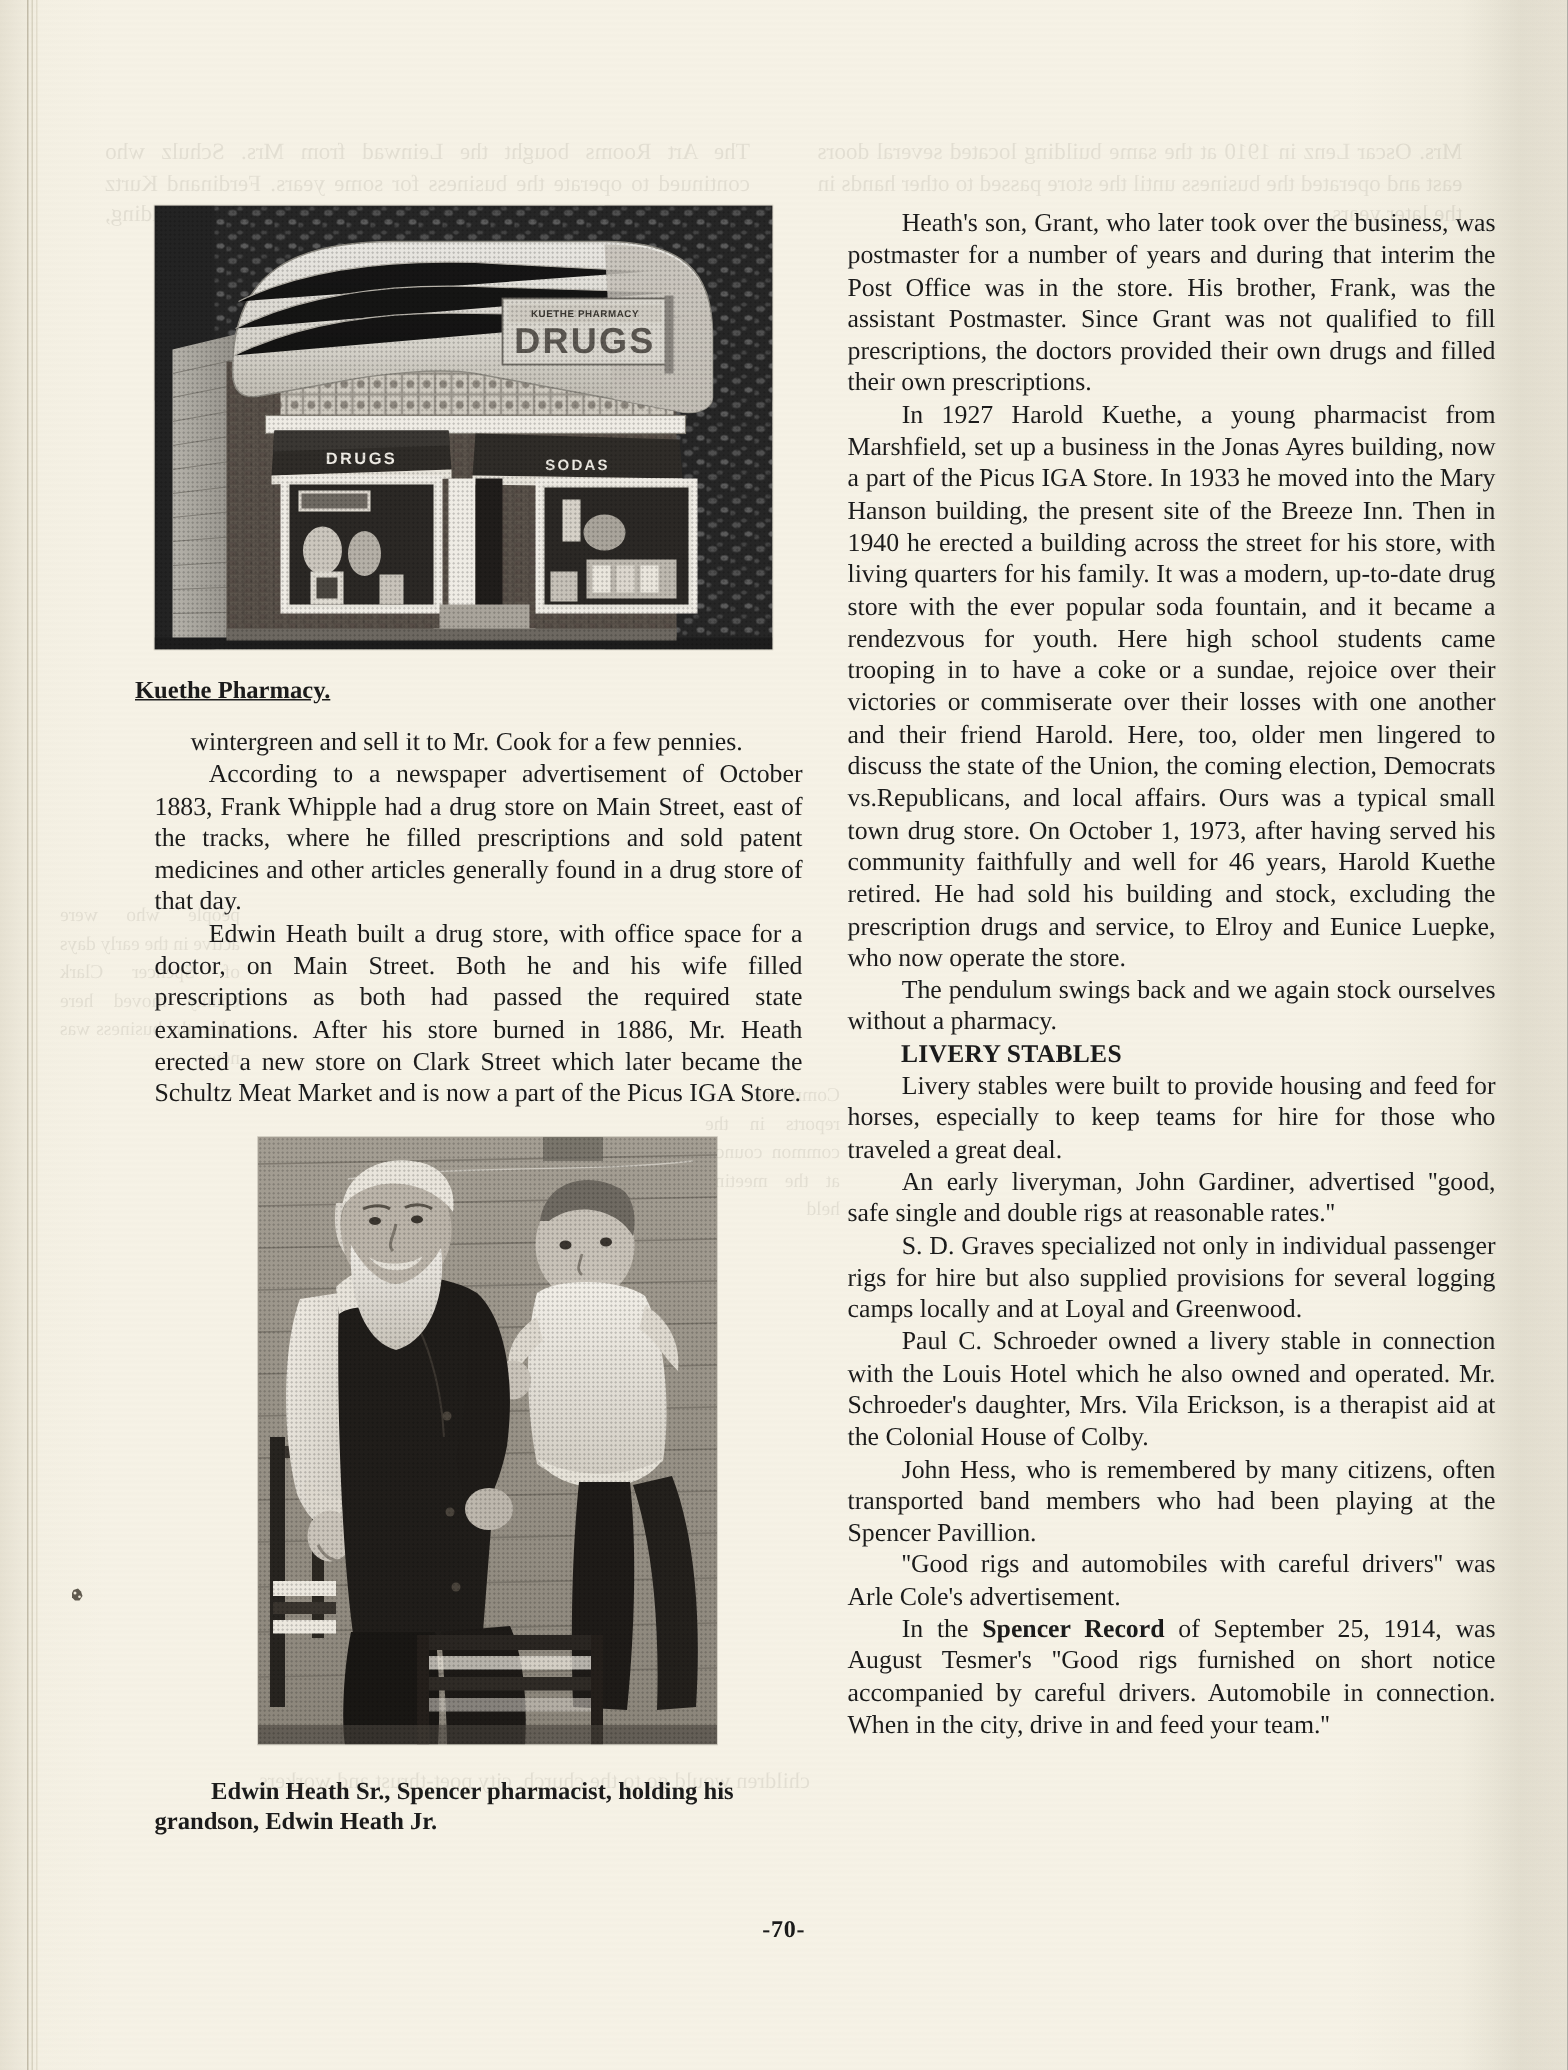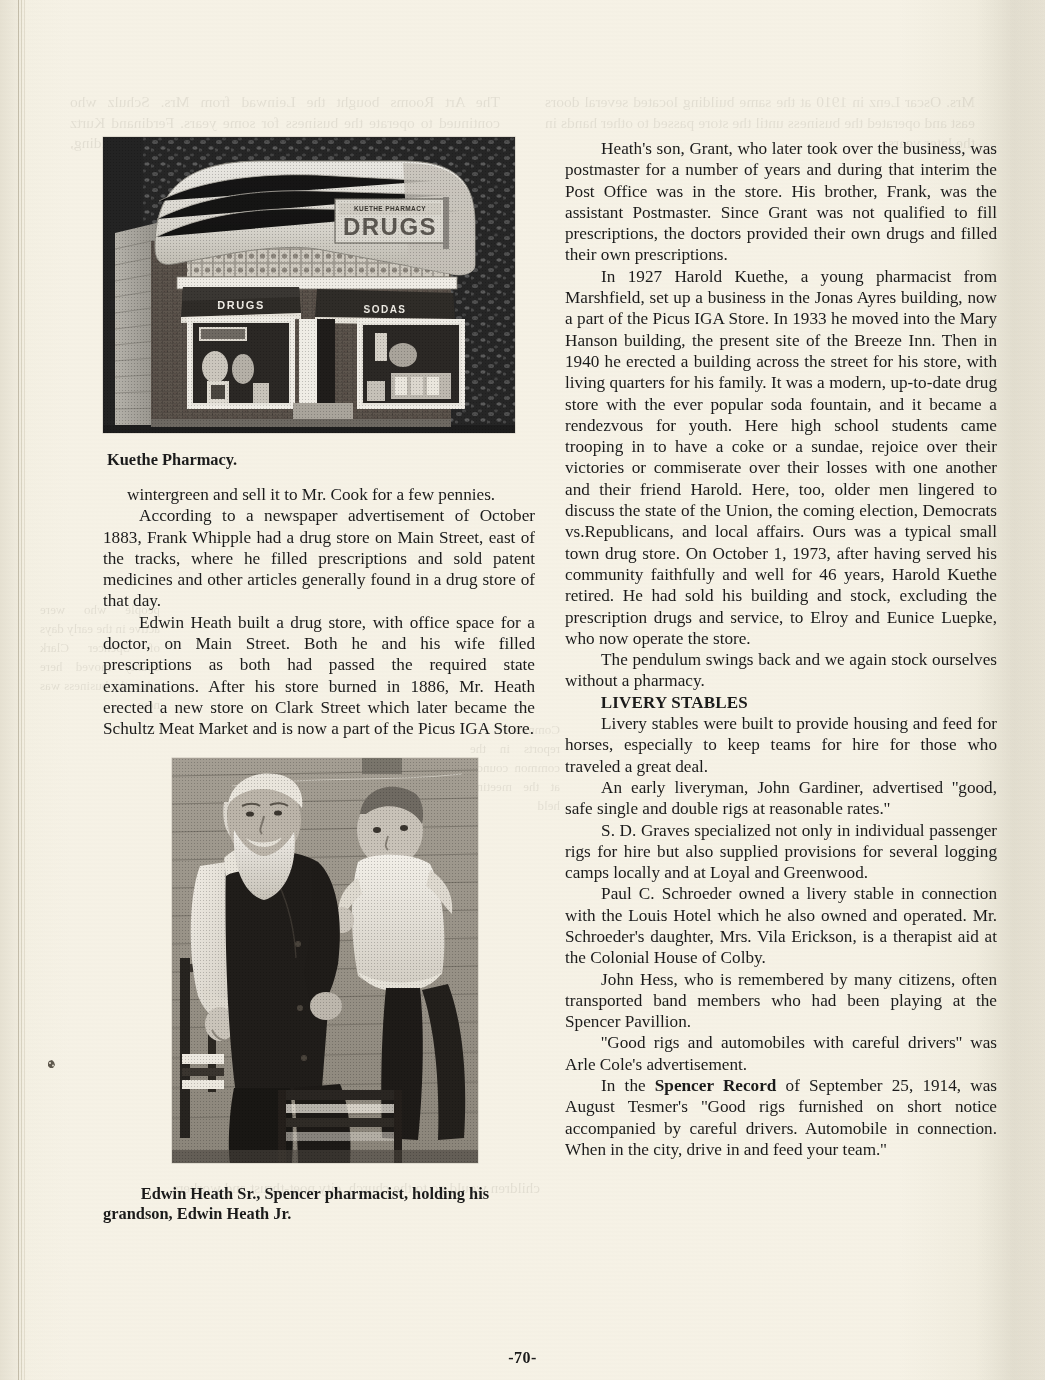--- a/index.html
+++ b/index.html
@@ -106,27 +106,27 @@
     box-shadow: 0 0 0 0.5px rgba(70,65,55,0.25);
   }
   .photo svg { display: block; width: 100%; height: 100%; }
 
   .caption {
     position: absolute;
     font-weight: bold;
     font-size: 16.4px;
     line-height: 20px;
   }
-  .caption.one { left: 107px; top: 450px; }
+  .caption.one { left: 90px; top: 450px; text-decoration: underline; }
   .caption.two { left: 103px; top: 1184px; width: 436px; text-align: left; text-indent: 2.3em; }
 
   .folio {
     position: absolute;
     left: 0; right: 0;
-    top: 1349px;
+    top: 1278px;
     text-align: center;
     font-weight: bold;
     font-size: 16px;
     letter-spacing: 0.5px;
   }
 
   
   .halftone {
     position: absolute;
     inset: 0;

